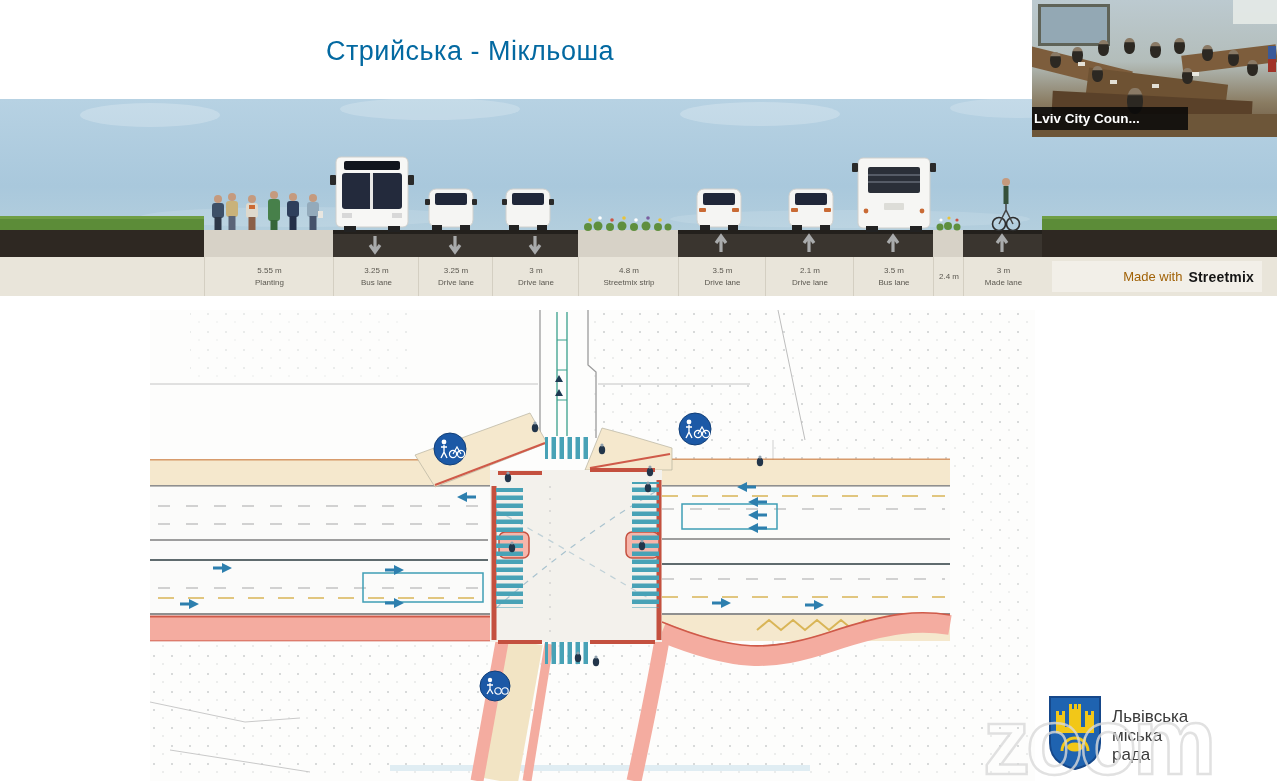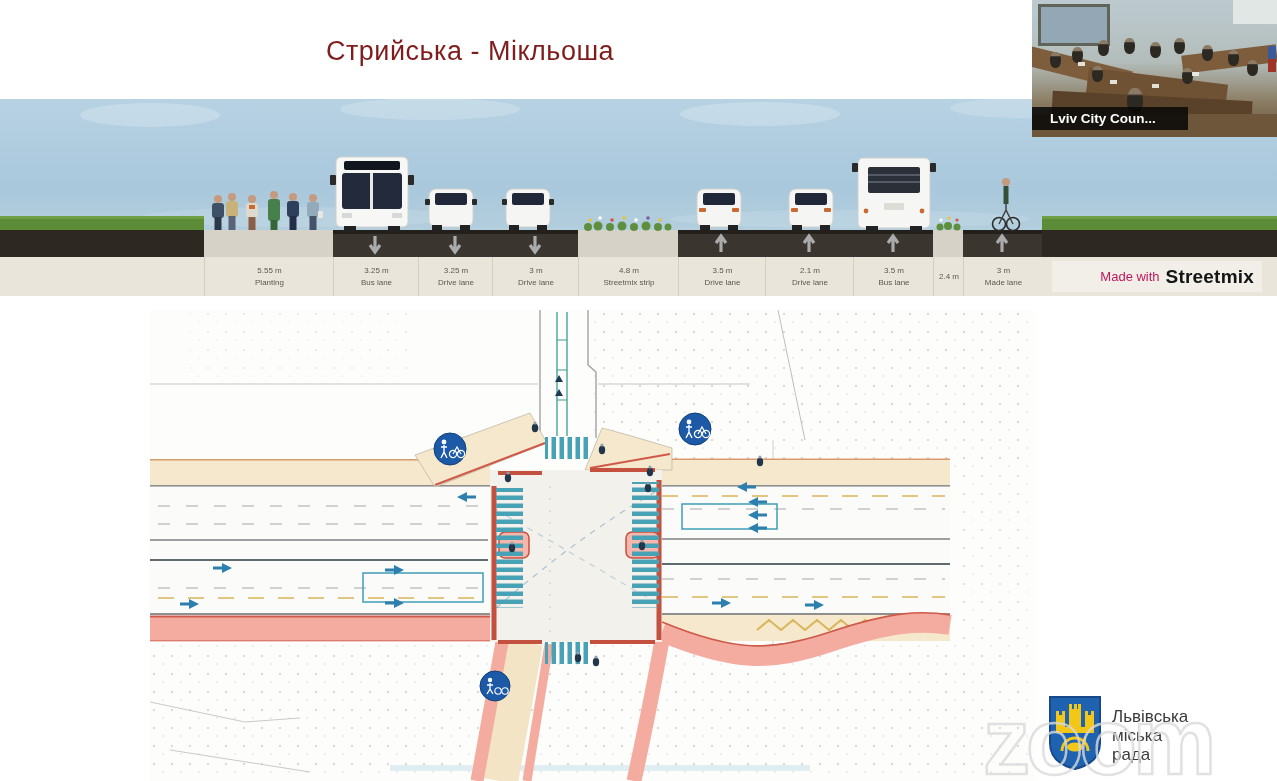--- a/index.html
+++ b/index.html
@@ -1,51 +1,51 @@
 <!DOCTYPE html>
 <html><head>
 <meta charset="utf-8">
 <style>
   html,body{margin:0;padding:0;background:#ffffff;}
   .stage{position:relative;width:1277px;height:781px;background:#ffffff;overflow:hidden;
          font-family:"Liberation Sans",sans-serif;}
   
   .title{position:absolute;left:0;top:36px;width:940px;text-align:center;
-         font-size:27px;color:#7f1d1d;letter-spacing:.5px;}
+         font-size:27px;color:#0369a1;letter-spacing:.5px;}
   
   .banner-sky{position:absolute;left:0;top:99px;width:1277px;height:158px;
       background:linear-gradient(#b7d2e3 0%,#a9c8dc 55%,#b9d2de 100%);}
   .banner-svg{position:absolute;left:0;top:99px;}
   
   .labels{position:absolute;left:0;top:257px;width:1277px;height:39px;background:#e9e5da;}
   .cell{position:absolute;top:0;height:39px;border-left:1px solid #d4cfc2;
         display:flex;flex-direction:column;justify-content:center;align-items:center;
         font-size:8px;color:#5b5850;line-height:1.45;}
   .cell:last-of-type{border-right:1px solid #d4cfc2;}
   .credit{position:absolute;right:15px;top:4px;width:210px;height:31px;background:#f2efe8;
           display:flex;align-items:center;justify-content:flex-end;gap:6px;padding-right:8px;box-sizing:border-box;}
-  .credit .mw{font-size:13px;color:#be185d;}
-  .credit .brand{font-size:19px;font-weight:bold;color:#141414;letter-spacing:.2px;}
+  .credit .mw{font-size:13px;color:#a16207;}
+  .credit .brand{font-size:14px;font-weight:bold;color:#141414;letter-spacing:.2px;}
   
   .map{position:absolute;left:150px;top:310px;}
   
   .thumb{position:absolute;left:1032px;top:0;width:245px;height:137px;overflow:hidden;
          background:linear-gradient(#bccad0 0%,#b3bdba 45%,#8a7c62 75%,#66503a 100%);}
   .thumb .frame{position:absolute;left:6px;top:4px;width:66px;height:36px;background:#93a8b4;
         border:3px solid #5f6358;}
   .thumb .win{position:absolute;right:0;top:0;width:44px;height:24px;background:#e8ece9;opacity:.85;}
   .thumb .tbl{position:absolute;background:#7d5d3c;}
   .thumb .pp{position:absolute;width:11px;height:16px;border-radius:45%;
         background:linear-gradient(#8a7a66 22%,#2c2822 30%);}
   .thumb .paper{position:absolute;width:7px;height:4px;background:#efefe8;opacity:.9;}
   .thumb .floor{position:absolute;left:0;top:114px;width:245px;height:23px;background:#6d5639;}
   .thumb .flag{position:absolute;right:1px;top:46px;width:8px;height:26px;
         background:linear-gradient(#3a5a9a 50%,#a03328 50%);}
   .namebar{position:absolute;left:0;top:107px;width:156px;height:23px;background:rgba(8,8,8,.86);
-        color:#fff;font-weight:bold;font-size:13.5px;line-height:23px;padding-left:18px;box-sizing:border-box;
+        color:#fff;font-weight:bold;font-size:13.5px;line-height:23px;padding-left:2px;box-sizing:border-box;
         white-space:nowrap;overflow:hidden;}
   
   .wm{position:absolute;left:983px;top:688px;font-size:94px;font-weight:bold;letter-spacing:-4px;
       color:transparent;-webkit-text-stroke:2.5px #dadada;opacity:.8;z-index:5;}
   .logo{position:absolute;left:1048px;top:688px;width:185px;height:90px;z-index:4;display:flex;gap:10px;align-items:center;}
   .logo-text{font-size:17px;color:#3a3a3a;line-height:1.1;padding-top:7px;font-weight:500;}
 </style>
 </head>
 <body>
 

